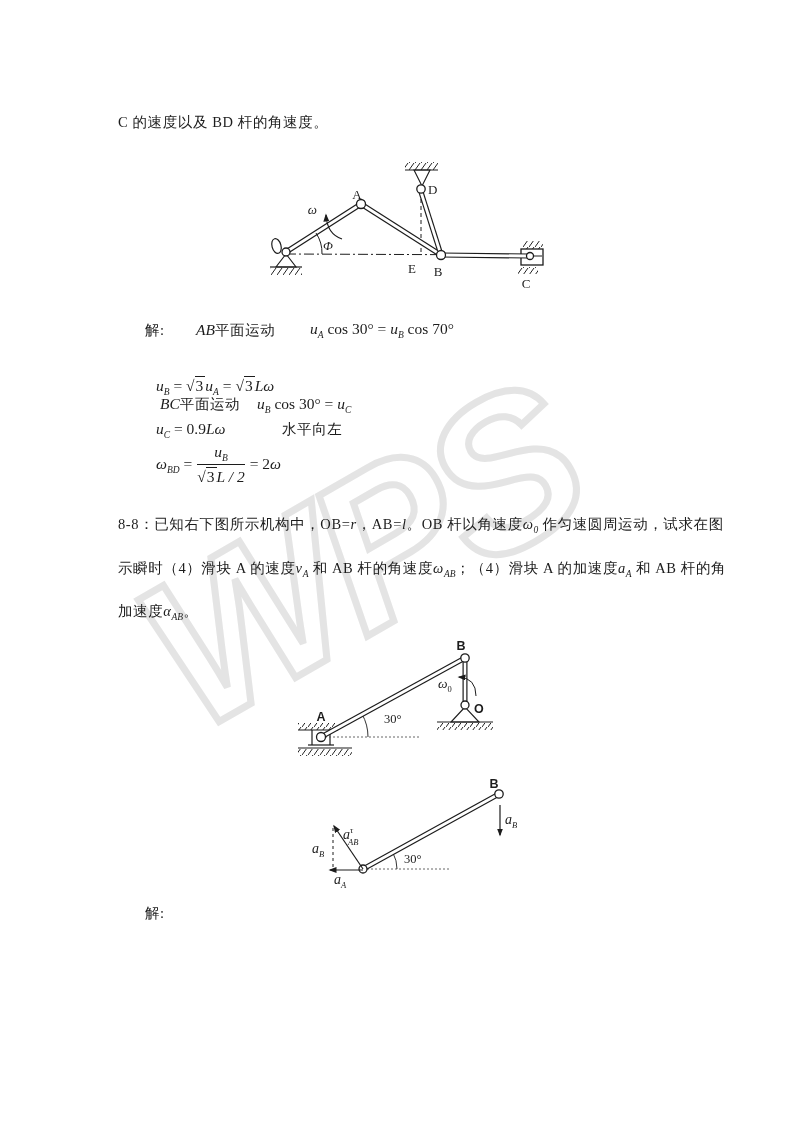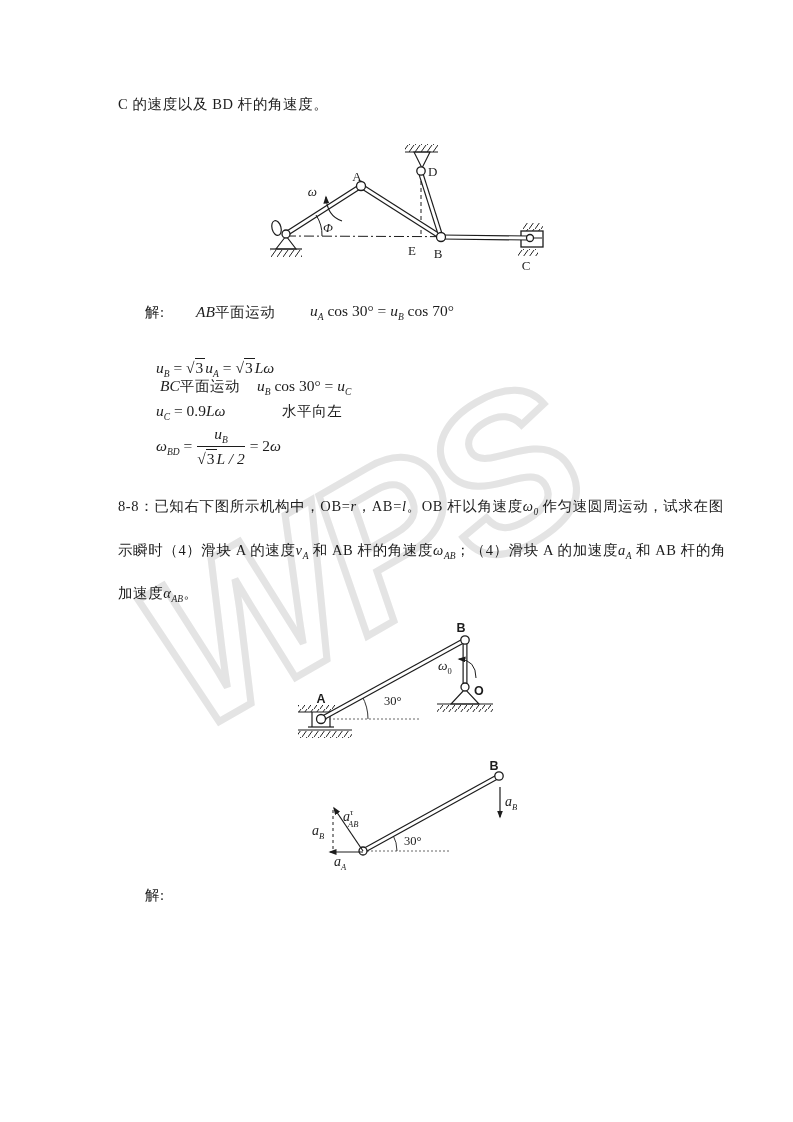--- a/index.html
+++ b/index.html
@@ -1,21 +1,21 @@
 <!DOCTYPE html>
 <html><head>
 <meta charset="utf-8">
 <style>
   html,body{margin:0;padding:0;background:#888;}
   .page{
     position:relative;width:793px;height:1122px;margin:0 auto;
     background:#ffffff;overflow:hidden;
     font-family:"Liberation Serif","DejaVu Serif",serif;color:#1c1c1c;
   }
-  .content{position:absolute;inset:0;z-index:1;}
+  .content{position:absolute;inset:0;z-index:1;margin-top:18px;}
   .t{position:absolute;white-space:nowrap;line-height:1.25;}
   .body-text{font-size:14.5px;letter-spacing:0.6px;}
   .m{font-size:15.5px;}
   .mi{font-style:italic;}
   sub{font-size:9.5px;font-style:italic;line-height:0;letter-spacing:0;}
   .rad{white-space:nowrap;}
   .rad .rn{border-top:1.2px solid #1c1c1c;padding:0 2px 0 1px;font-style:normal;}
   .frac{display:inline-block;text-align:center;vertical-align:middle;margin:0 5px;}
   .frac .num{display:block;border-bottom:1.2px solid #1c1c1c;padding:0 6px 2px;}
   .frac .den{display:block;padding-top:2px;}

